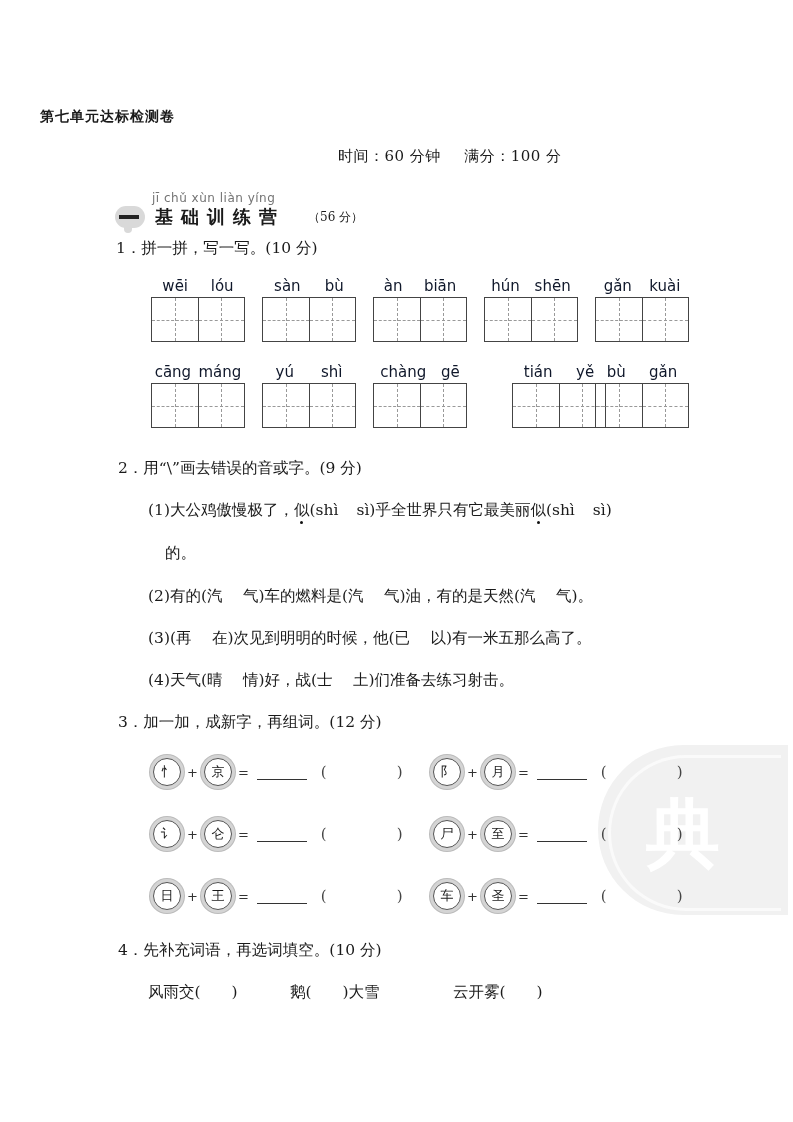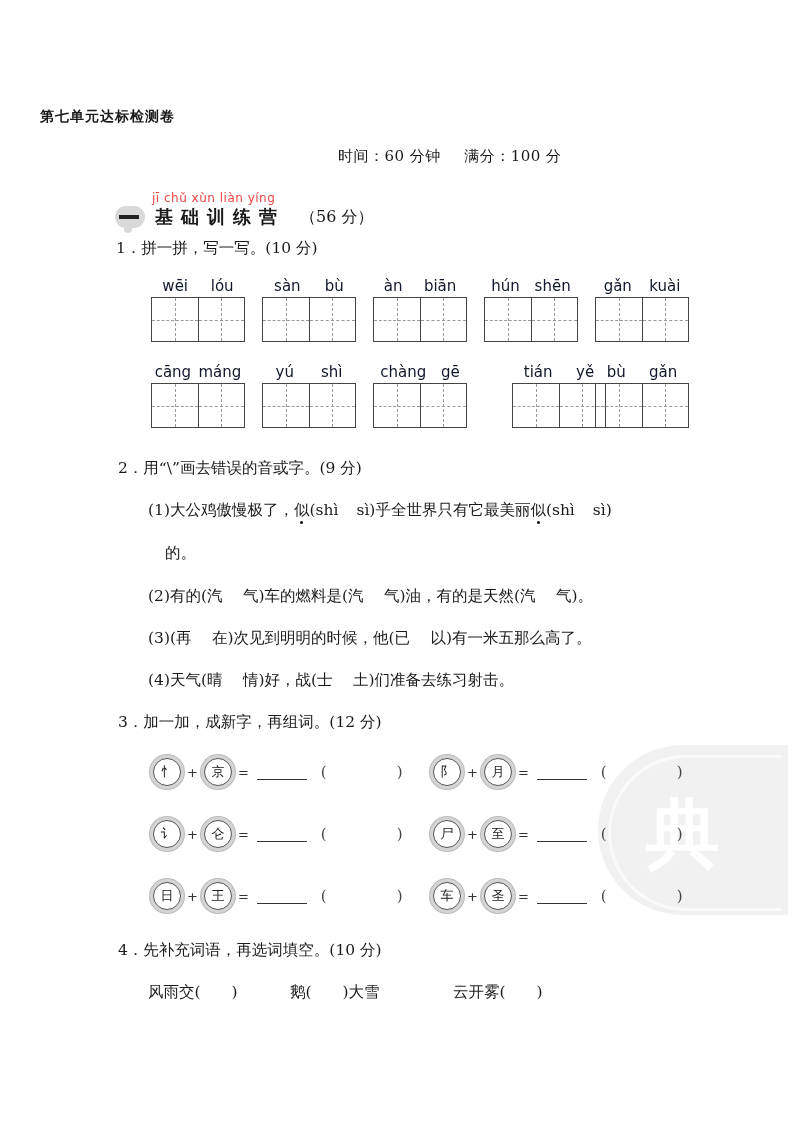--- a/index.html
+++ b/index.html
@@ -8,30 +8,30 @@
       font-family: "DejaVu Serif", "Liberation Serif", serif; color: #1a1a1a;
     }
     .abs { position: absolute; }
     .title {
       left: 0; width: 793px; top: 108px; 
       font-family: "DejaVu Sans", sans-serif; font-weight: bold; font-size: 14px; letter-spacing: 1px;
       padding-left: 40px; box-sizing: border-box;
     }
     .meta { top: 147px; left: 338px; font-size: 15px; letter-spacing: 0.5px; }
     .meta span { margin-right: 18px; }
-    .section-pinyin { top: 191px; left: 152px; font-family: "DejaVu Sans", sans-serif; font-size: 12px; letter-spacing: 0.5px; color: #ef4444; }
+    .section-pinyin { top: 191px; left: 152px; font-family: "DejaVu Sans", sans-serif; font-size: 12px; letter-spacing: 0.5px; color: #737373; }
     .section-head { top: 205px; left: 115px; display: flex; align-items: center; }
     .badge {
       width: 30px; height: 22px; background: #d9d9d9; border-radius: 11px 11px 11px 11px;
       position: relative; margin-right: 10px;
     }
     .badge::after { content: ""; position: absolute; left: 9px; bottom: -5px; width: 8px; height: 7px; background: #d9d9d9; border-radius: 0 0 4px 4px; }
     .badge .dash { position: absolute; left: 4px; top: 9px; width: 20px; height: 4px; background: #222; z-index: 2; }
     .section-title { font-family: "DejaVu Sans", sans-serif; font-weight: bold; font-size: 18px; letter-spacing: 8px; }
-    .section-score { font-size: 16px; margin-left: 15px; }
+    .section-score { font-size: 12px; margin-left: 23px; }
     .q { font-size: 15.5px; }
     .grid-group { position: absolute; width: 94px; }
     .grid-py { display: flex; justify-content: space-around; font-family: "DejaVu Sans", sans-serif; font-size: 15px; height: 22px; line-height: 22px; color: #0f172a; }
     .grid-boxes { display: flex; border: 1.3px solid #444; height: 45px; box-sizing: border-box; }
     .cell { flex: 1; position: relative; }
     .cell + .cell { border-left: 1.3px solid #444; }
     .cell::before { content: ""; position: absolute; left: 50%; top: 0; bottom: 0; border-left: 1px dashed #999; }
     .cell::after { content: ""; position: absolute; top: 50%; left: 0; right: 0; border-top: 1px dashed #999; }
     .line { position: absolute; font-size: 15.5px; white-space: nowrap; }
     .dot-char { position: relative; }

